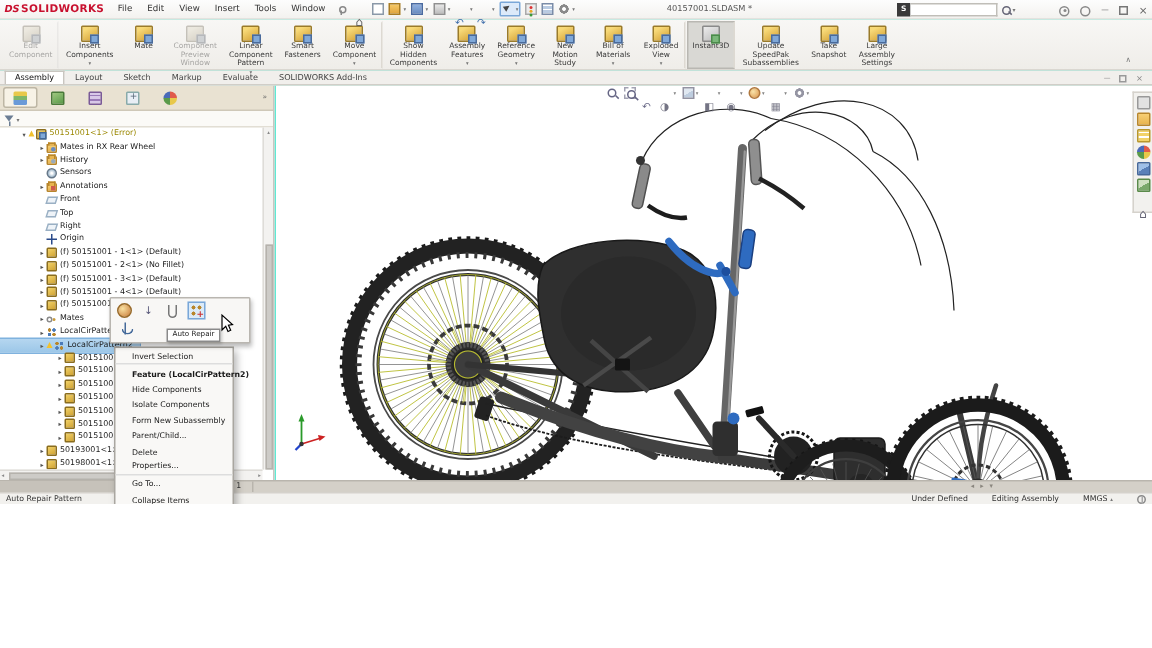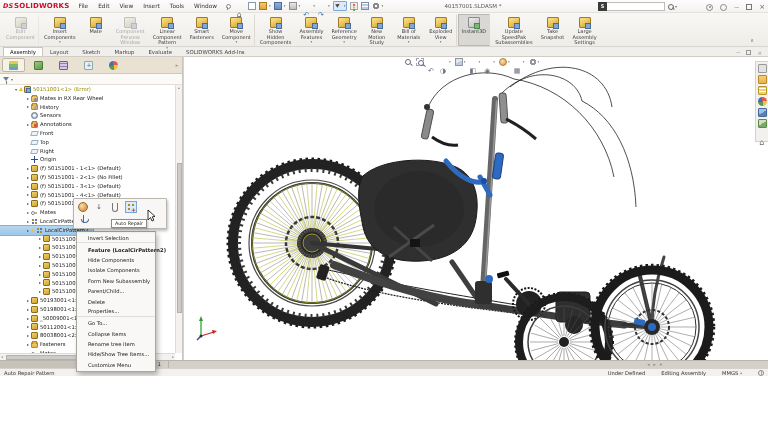--- a/index.html
+++ b/index.html
@@ -1,17 +1,17 @@
 <!DOCTYPE html>
 <html><head>
 <meta charset="utf-8">
 <style>
 *{margin:0;padding:0;box-sizing:border-box}
 html,body{width:768px;height:432px;overflow:hidden}
-#app{position:relative;width:768px;height:376px;background:#bef264;font-family:"DejaVu Sans",sans-serif;color:#222;overflow:hidden}
+#app{position:relative;width:768px;height:336px;background:#5eead4;font-family:"DejaVu Sans",sans-serif;color:#222;overflow:hidden}
 
 
 #titlebar{position:absolute;top:0;left:0;right:0;height:13px;background:linear-gradient(#fdfdfd,#f3f2ef);border-bottom:1px solid #e4e2de;display:flex;align-items:center;padding:0 3px;z-index:40}
 .brand{display:flex;align-items:baseline;gap:1px;margin-right:4px}
 .brand-mark{color:#c8102e;font-size:6.5px;font-weight:bold;font-style:italic}
 .brand-text{color:#c8102e;font-size:7px;font-weight:bold;letter-spacing:.2px}
 .menubar{display:flex}
 .menu-item{font-size:5.8px;line-height:12px;padding:0 5px;color:#333}
 .pin-i{width:7px;height:7px;position:relative;margin-left:2px}
 .pin-i::before{content:"";position:absolute;left:2px;top:1px;width:3px;height:3px;border:1px solid #888;border-radius:50%}

